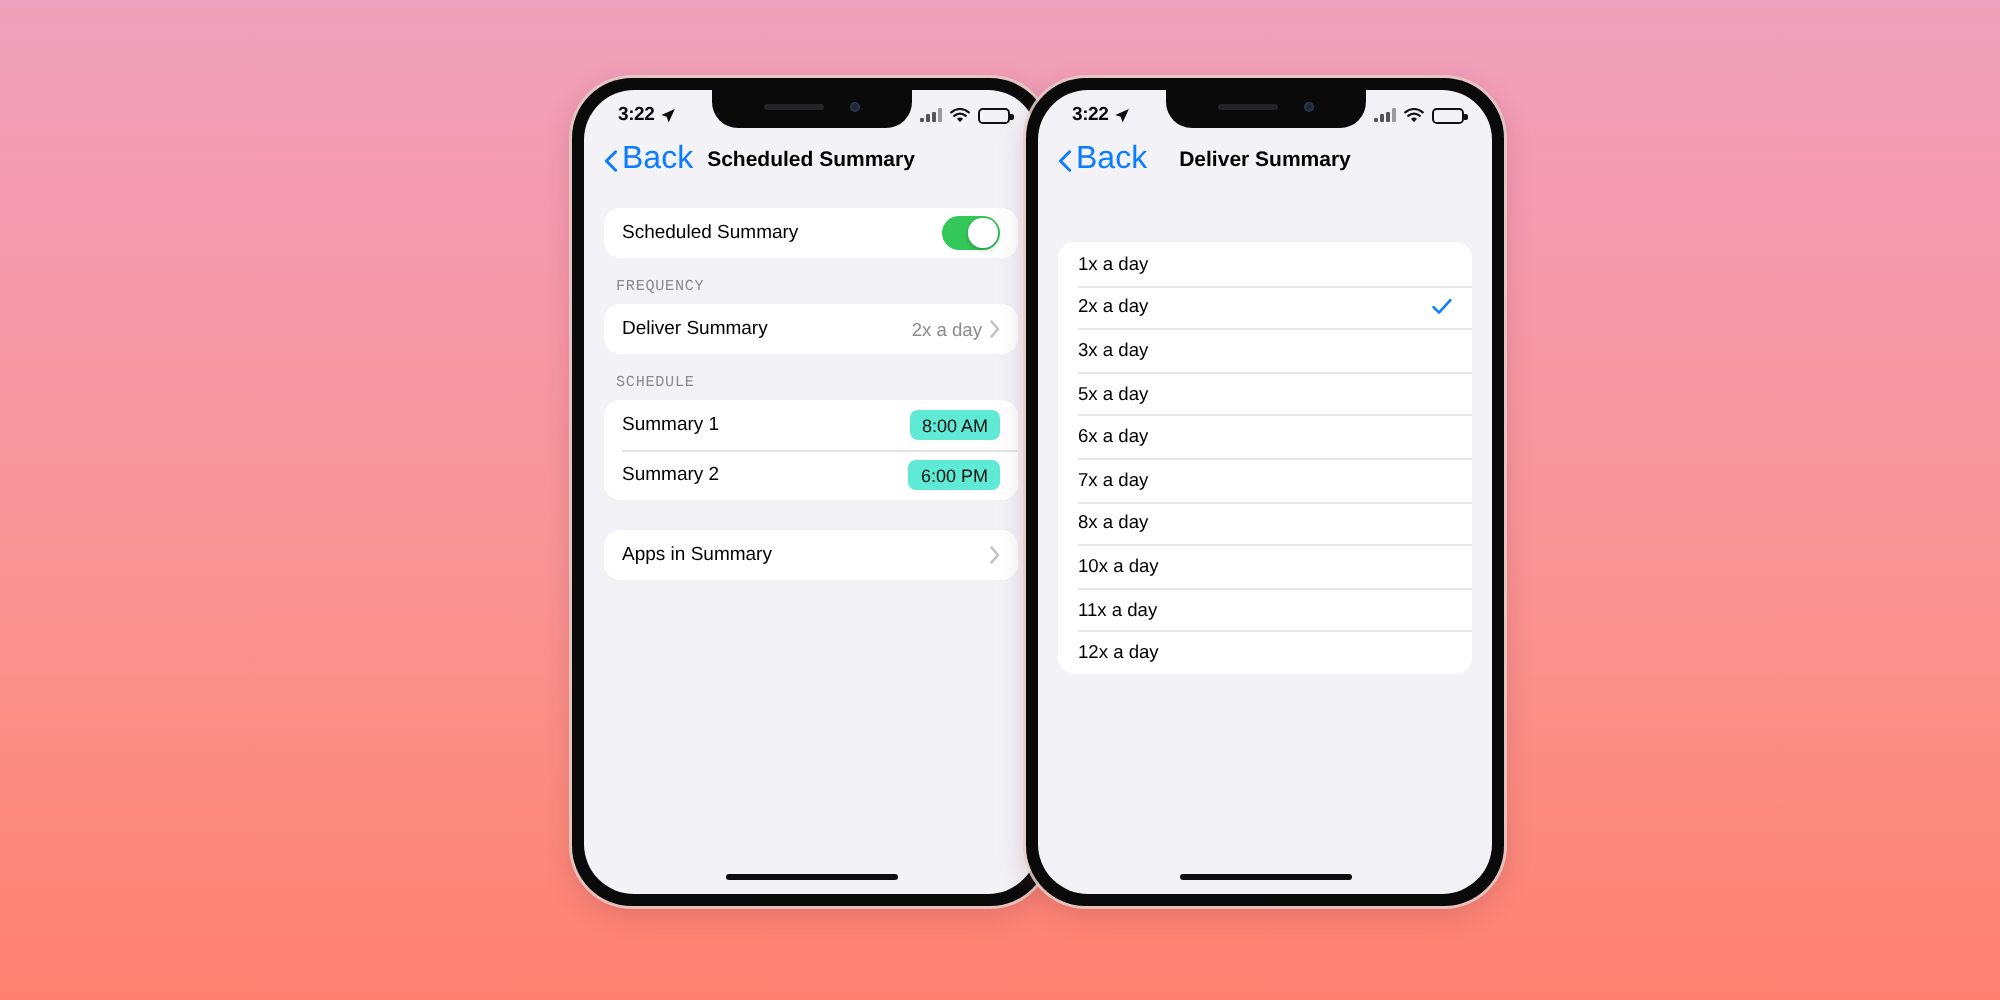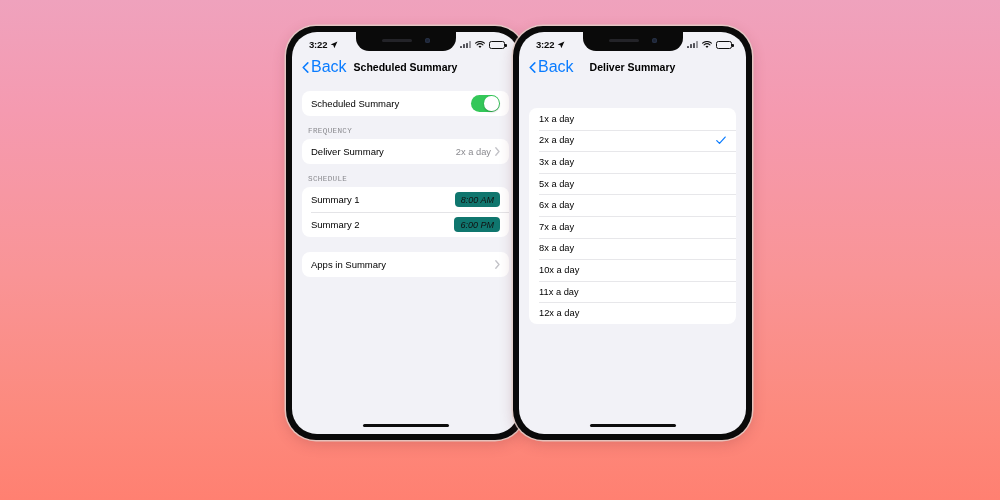--- a/index.html
+++ b/index.html
@@ -8,21 +8,21 @@
     font-family: "Liberation Sans", sans-serif;
   }
   body {
     background: linear-gradient(180deg, #efa2bd 0%, #f59ab0 22%, #f99496 55%, #fc8a7e 82%, #ff8071 100%);
     position: relative;
   }
 
   
   .phone {
     position: absolute;
-    top: 26px;
+    top: 39px;
     width: 239px;
     height: 414px;
     background: #0a0a0a;
     border-radius: 30px;
     box-shadow: 0 0 0 1.5px rgba(228,206,200,0.85), 0 4px 14px rgba(120,40,50,0.22);
   }
   .phone.left  { left: 286px; }
   .phone.right { left: 513px; }
 
   .screen {
@@ -105,22 +105,22 @@
   }
   .row + .row::before {
     content: ""; position: absolute; left: 9px; right: 0; top: 0;
     height: 1px; background: #e4e4e7;
   }
   .row-value { font-size: 9.3px; color: #8a8a8f; }
   .chev { flex-shrink: 0; }
   .right-group { display: flex; align-items: center; gap: 4px; }
 
   .pill {
-    background: #0f766e; border-radius: 4px;
-    padding: 2.5px 6px; font-size: 9px; color: #111; font-style: italic;
+    background: #5eead4; border-radius: 4px;
+    padding: 2.5px 6px; font-size: 9px; color: #111;
   }
 
   
   .toggle {
     width: 29px; height: 17px; border-radius: 9px;
     background: #34c759; position: relative; flex-shrink: 0;
     cursor: pointer;
   }
   .toggle .knob {
     position: absolute; top: 1.3px; right: 1.3px;

